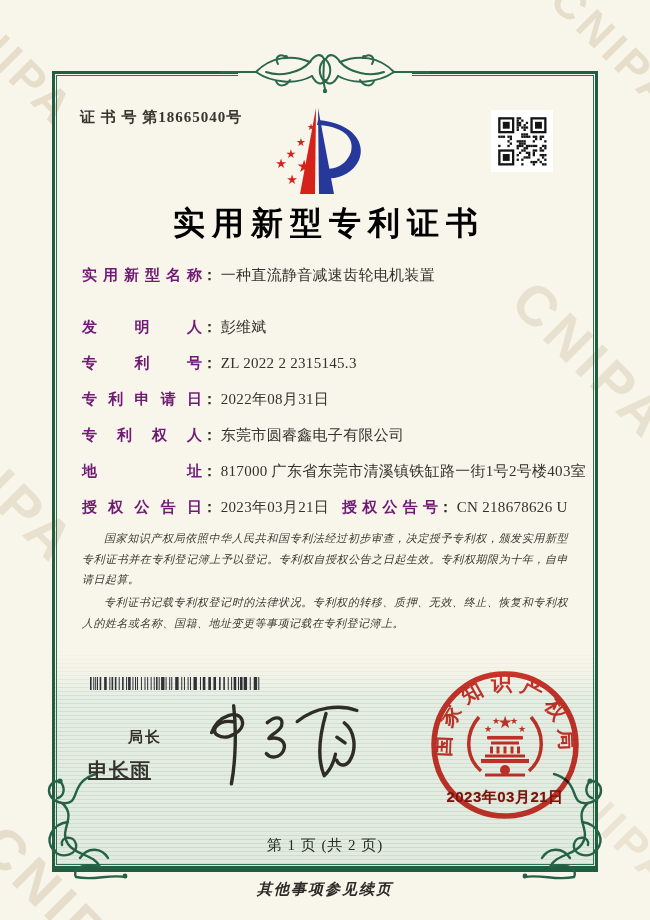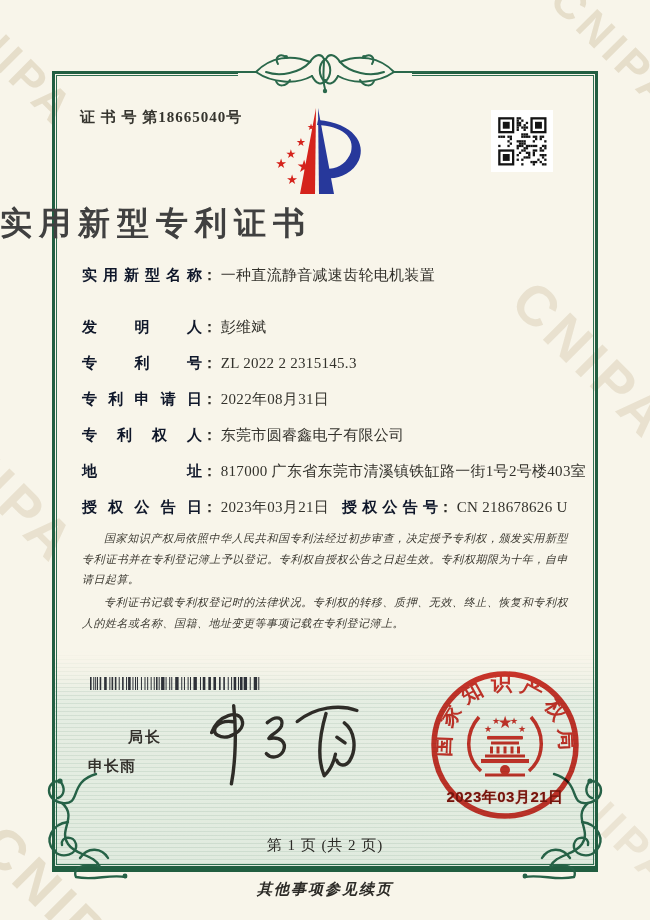--- a/index.html
+++ b/index.html
@@ -47,48 +47,48 @@
   .certno{
     position:absolute;left:80px;top:108px;font-size:15px;font-weight:600;
     color:#35342e;letter-spacing:1px;
   }
   .logo{position:absolute;left:262px;top:104px;}
   .qr{
     position:absolute;left:495px;top:114px;width:54px;height:54px;
     background:#fff;box-shadow:0 0 0 4px #fff;
   }
   .title{
-    position:absolute;left:0;right:0;top:202px;text-align:left;
-    font-size:32px;font-weight:700;letter-spacing:7px;color:#404040;
+    position:absolute;left:0;right:0;top:202px;text-align:center;
+    font-size:32px;font-weight:700;letter-spacing:7px;color:#000000;padding-left:8px;
   }
   
   .row{position:absolute;left:82px;right:60px;font-size:15px;}
   .f-label{
     display:inline-block;width:120px;text-align:justify;text-align-last:justify;
-    font-weight:600;color:#0f172a;vertical-align:top;
+    font-weight:600;color:#701a75;vertical-align:top;
   }
   .f-colon{font-weight:600;color:#2e2d28;}
   .f-value{color:#33322c;font-weight:500;letter-spacing:0.3px;}
   .pair2{position:absolute;left:233px;top:0;margin-left:27px;}
   .pair2 .f-label{width:96px;}
   
   .legal{
     position:absolute;left:82px;right:82px;font-size:11px;line-height:20.5px;
     font-style:italic;color:#3c3a32;text-align:justify;text-indent:2em;
     font-weight:500;letter-spacing:0.5px;
   }
   
   .barcode{position:absolute;left:90px;top:677px;}
   .sig-title{
     position:absolute;left:88px;top:728px;font-size:15px;font-weight:600;
     color:#34322d;font-family:"Liberation Sans","DejaVu Sans",sans-serif;letter-spacing:2px;margin-left:40px;
   }
   .sig-name{
-    position:absolute;left:88px;top:757px;font-size:15px;font-weight:600;
-    color:#34322d;font-family:"Liberation Sans","DejaVu Sans",sans-serif;letter-spacing:1px;
+    position:absolute;left:88px;top:757px;font-size:20px;font-weight:600;
+    color:#34322d;font-family:"Liberation Sans","DejaVu Sans",sans-serif;letter-spacing:1px;text-decoration:underline;
   }
   .signature{position:absolute;left:198px;top:698px;}
   .seal{position:absolute;left:425px;top:665px;mix-blend-mode:multiply;opacity:0.92;}
   .seal-date{
     position:absolute;left:425px;top:788px;width:160px;text-align:center;
     font-size:15px;font-weight:700;color:#73150d;letter-spacing:0.5px;
     font-family:"Liberation Sans","DejaVu Sans",sans-serif;
     text-shadow:0 0 1px rgba(200,40,30,0.6);
   }
   .pageno{

